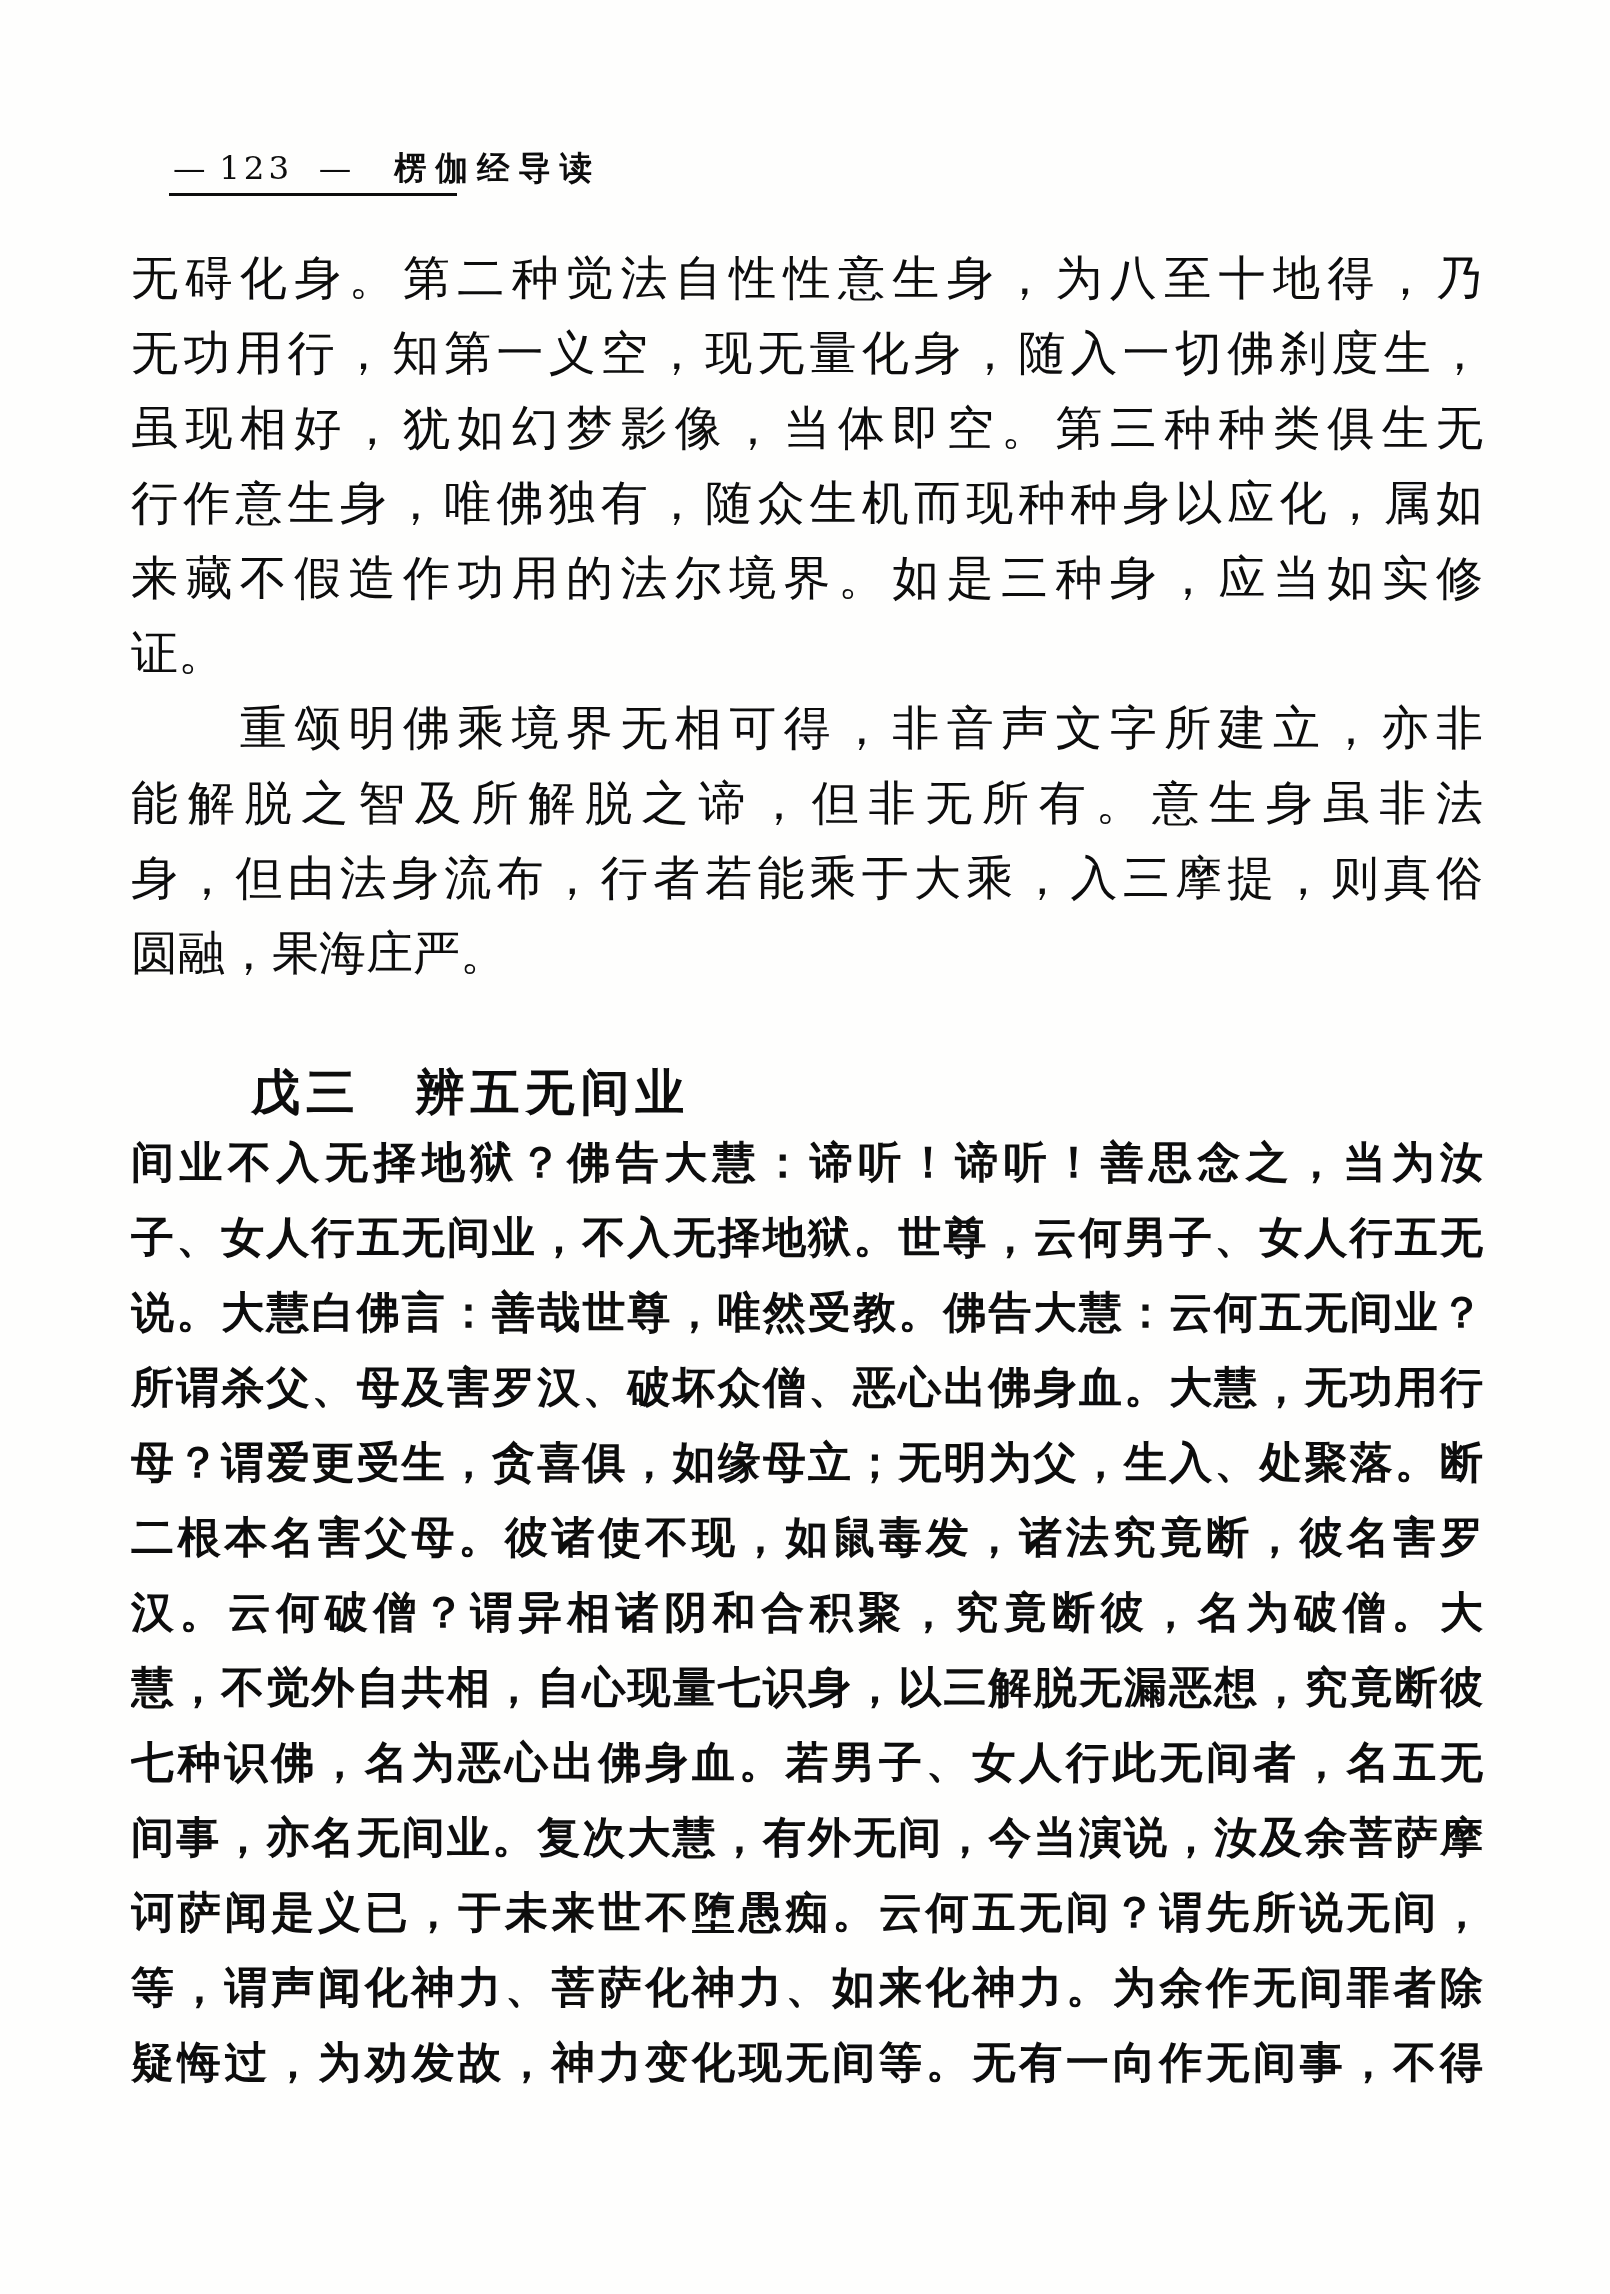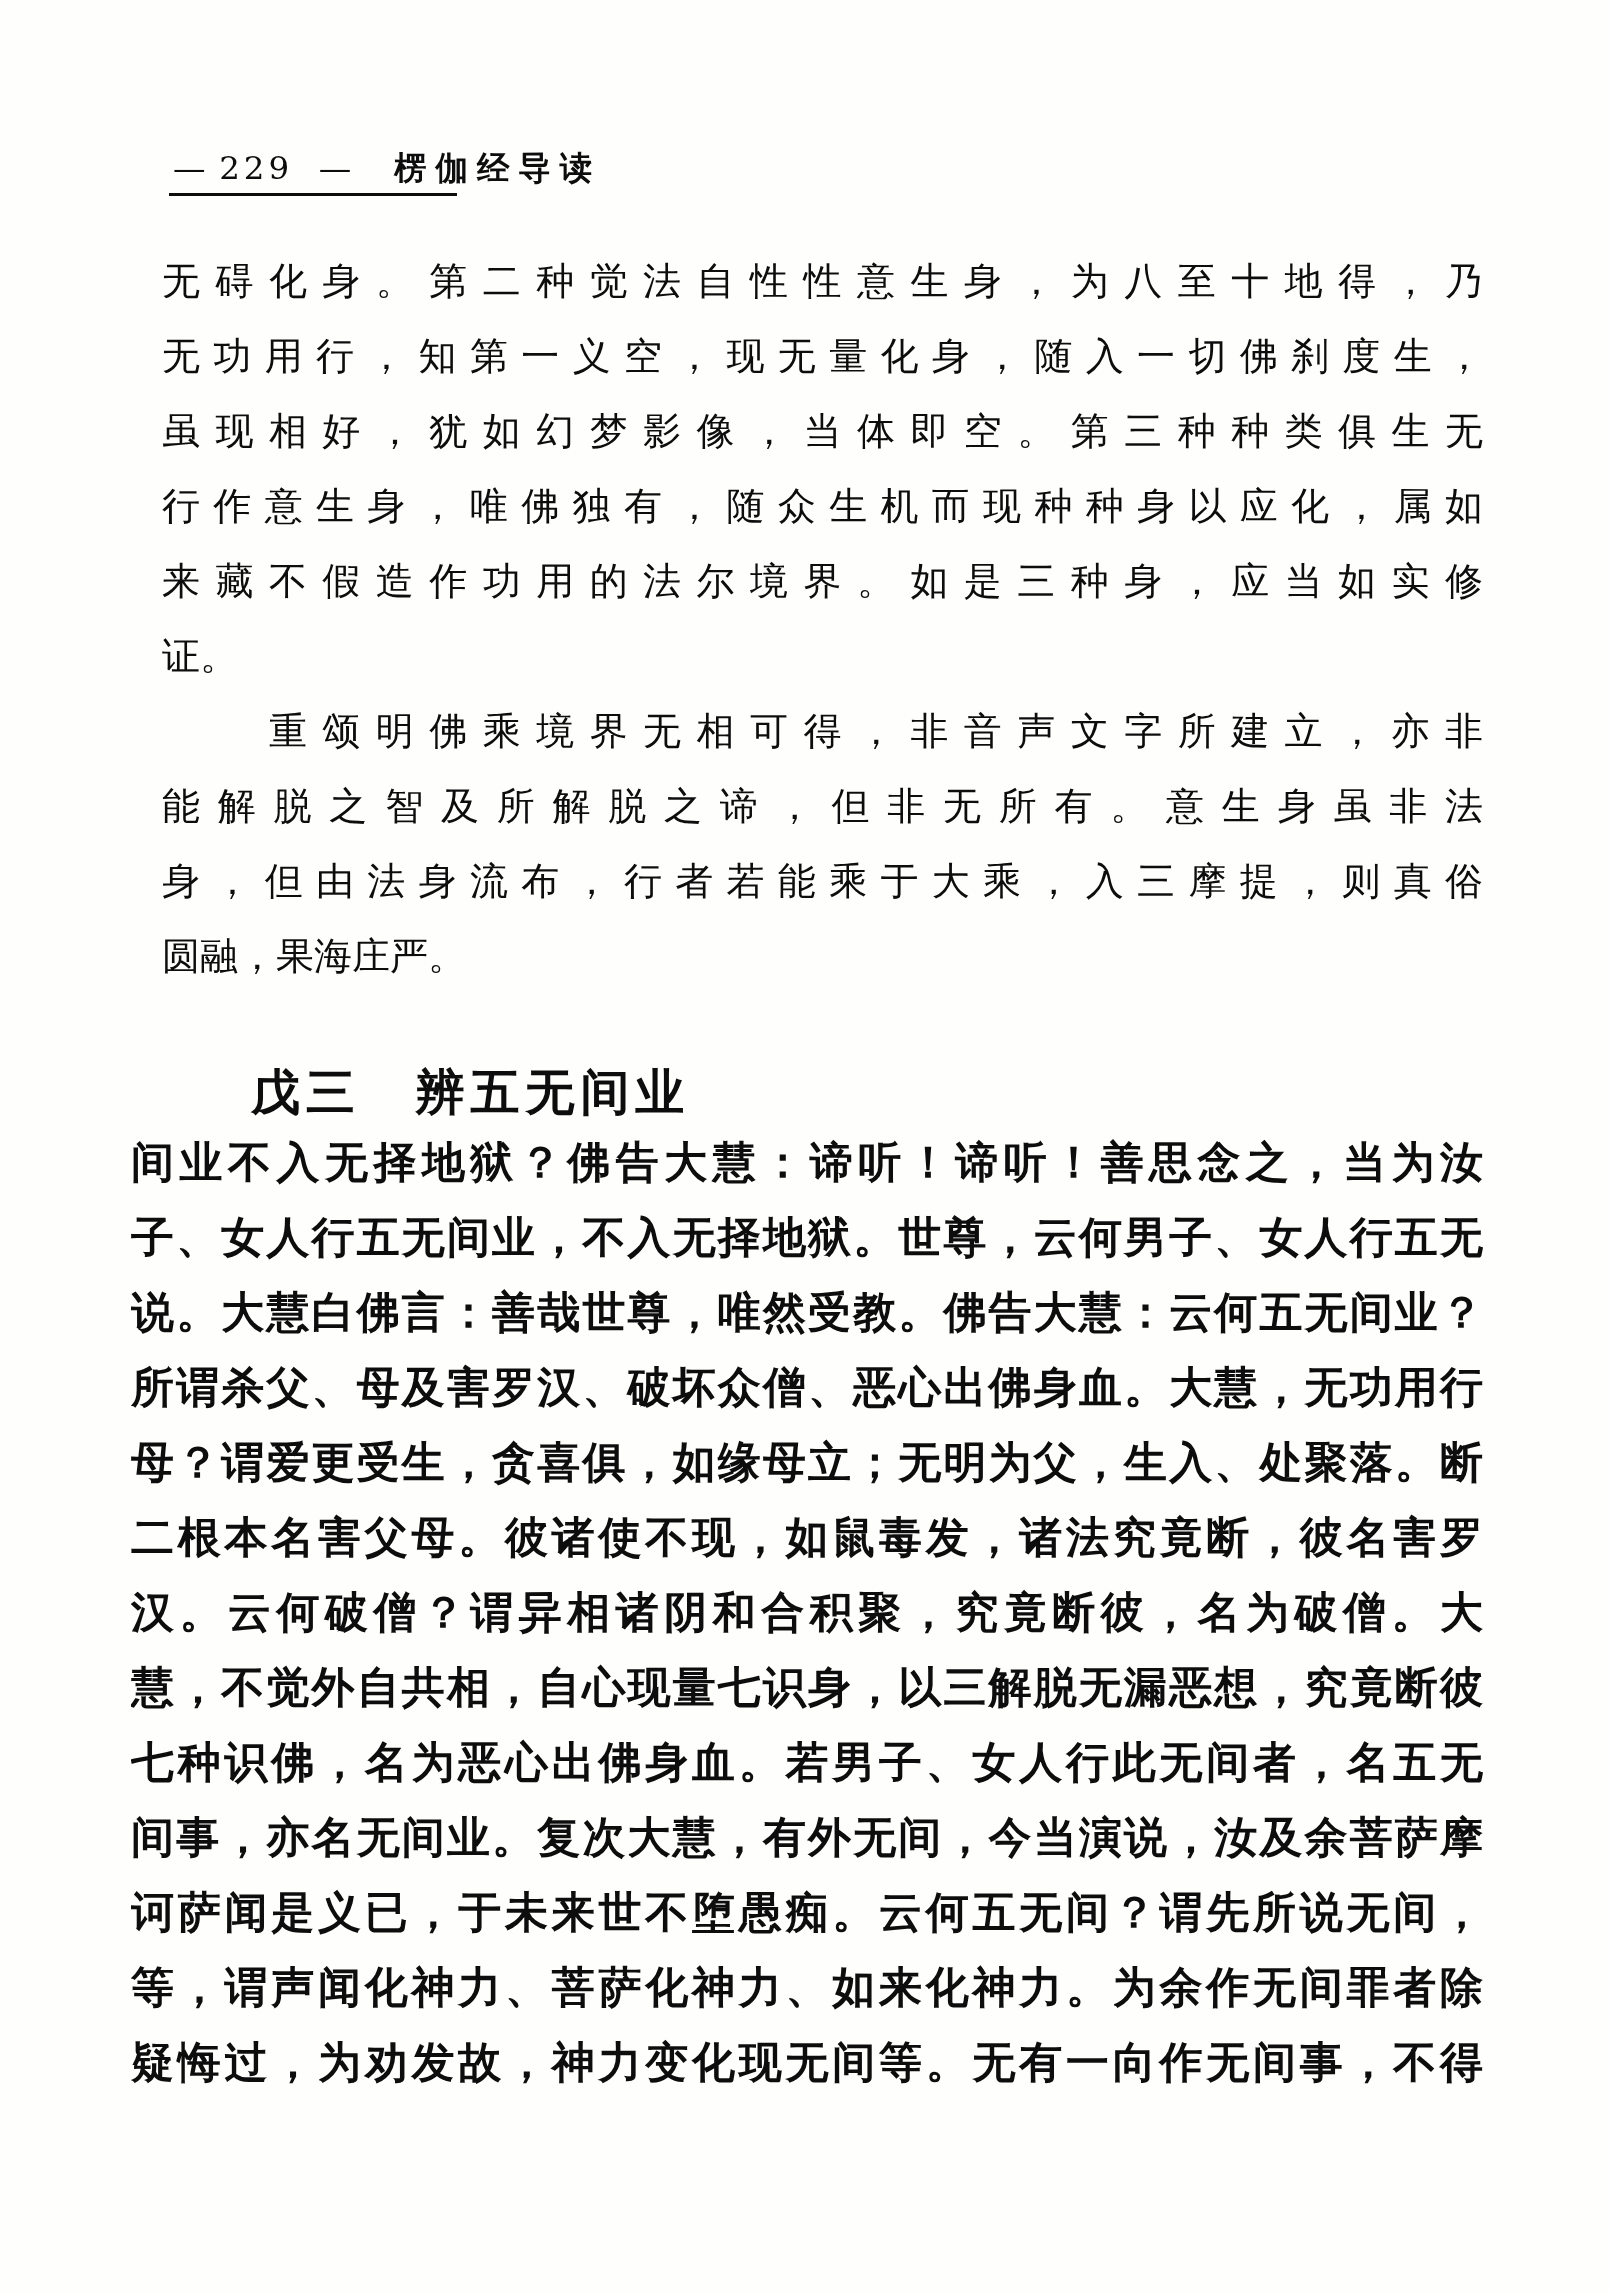--- a/index.html
+++ b/index.html
@@ -40,23 +40,22 @@
     background: #0d0d0d;
   }
   
   .content {
     position: absolute;
     left: 131px;
     top: 244px;
     width: 1352px;
   }
   .commentary {
-    font-family: Liberation Sans, sans-serif;
-    font-size: 38px;
-    margin-left: 31px;
+    font-family: Liberation Mono, monospace;
+    font-size: 47px;
   }
   .commentary .line,
   .scripture .line {
     line-height: 75px;
     height: 75px;
     text-align: justify;
     text-align-last: justify;
     text-justify: inter-character;
     overflow: hidden;
   }
@@ -83,21 +82,21 @@
     text-align-last: justify;
   }
 </style>
 </head>
 <body>
 
 <div id="page">
 
   <div class="running-header">
     <span class="dash">—</span>
-    <span class="pagenum">229</span>
+    <span class="pagenum">123</span>
     <span class="dash2">—</span>
     <span class="booktitle">楞伽经导读</span>
   </div>
   <div class="header-rule"></div>
 
   <div class="content">
 
     <div class="commentary">
       <div class="para">
           <div class="line">无碍化身。第二种觉法自性性意生身，为八至十地得，乃</div>

